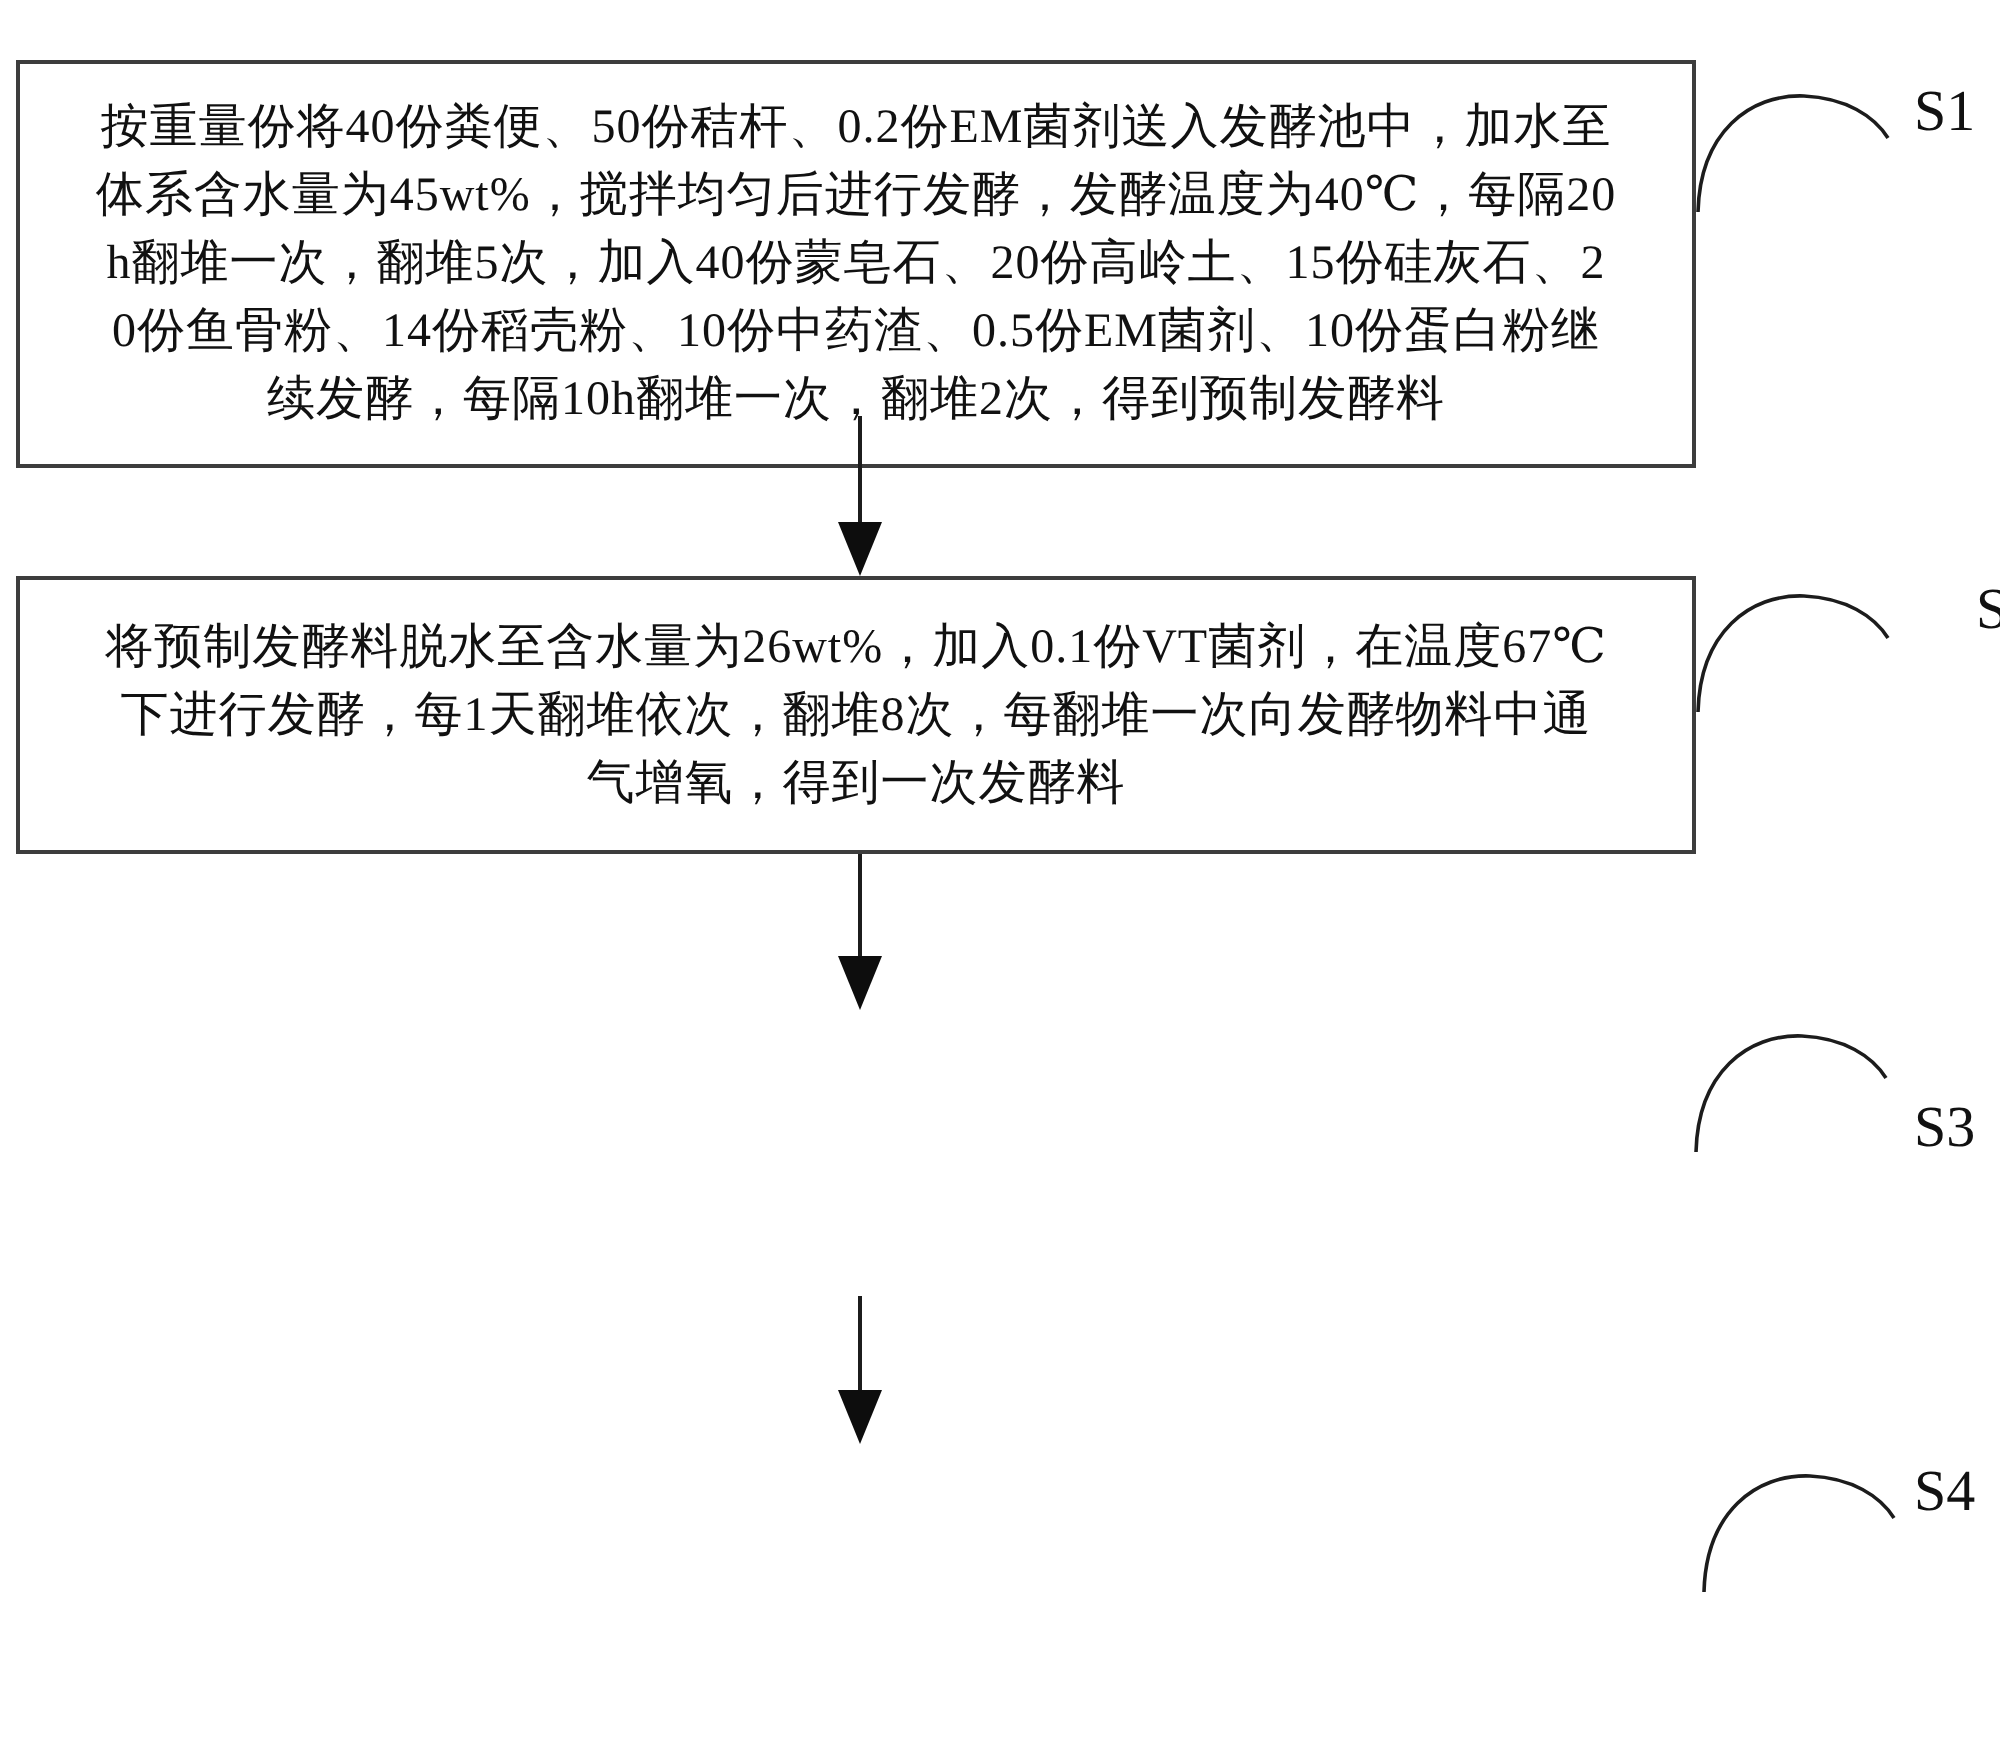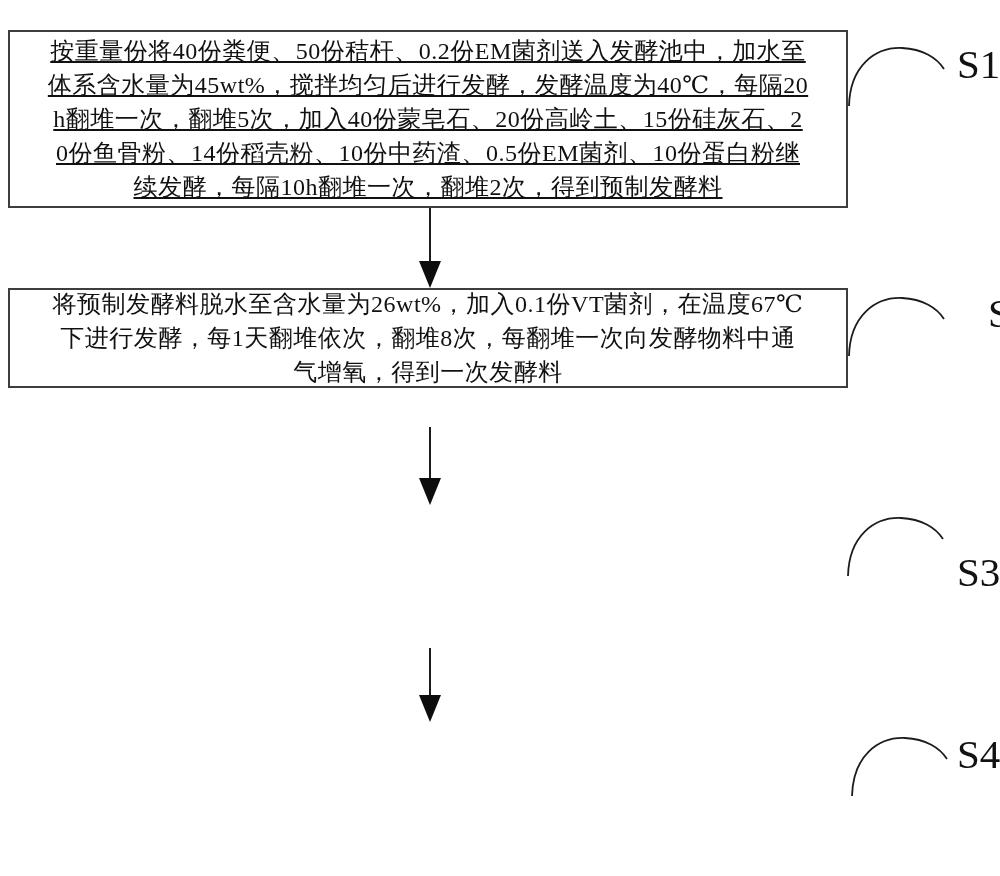--- a/index.html
+++ b/index.html
@@ -38,44 +38,44 @@
     position:absolute; bottom:0; left:50%;
     width:0; height:0; margin-left:-11px;
     border-left:11px solid transparent;
     border-right:11px solid transparent;
     border-top:27px solid #0d0d0d;
   }
   .leader-curve { position:absolute; width:100px; height:64px; }
   .leader-curve svg { display:block; width:100%; height:100%; }
   .step-label {
     position:absolute;
-    font-size:41px;
+    font-size:29px;
     font-family:"Liberation Serif","DejaVu Serif",serif;
     color:#111111;
   }
 </style>
 </head>
 <body>
 
 <div class="canvas">
 
-  <div class="step-box" style="top:30px; height:178px;text-decoration:underline;">
+  <div class="step-box" style="top:30px; height:204px;">
     <div class="step-text">按重量份将40份粪便、50份秸杆、0.2份EM菌剂送入发酵池中，加水至
 体系含水量为45wt%，搅拌均匀后进行发酵，发酵温度为40℃，每隔20
 h翻堆一次，翻堆5次，加入40份蒙皂石、20份高岭土、15份硅灰石、2
 0份鱼骨粉、14份稻壳粉、10份中药渣、0.5份EM菌剂、10份蛋白粉继
 续发酵，每隔10h翻堆一次，翻堆2次，得到预制发酵料</div>
   </div>
 
   <div class="flow-arrow" style="left:418px; top:208px; height:80px;">
     <div class="shaft" style="height:56px;"></div>
     <div class="head"></div>
   </div>
 
-  <div class="step-box" style="top:288px; height:100px;">
+  <div class="step-box" style="top:288px; height:139px;">
     <div class="step-text">将预制发酵料脱水至含水量为26wt%，加入0.1份VT菌剂，在温度67℃
 下进行发酵，每1天翻堆依次，翻堆8次，每翻堆一次向发酵物料中通
 气增氧，得到一次发酵料</div>
   </div>
 
   <div class="flow-arrow" style="left:418px; top:427px; height:78px;">
     <div class="shaft" style="height:54px;"></div>
     <div class="head"></div>
   </div>
 

